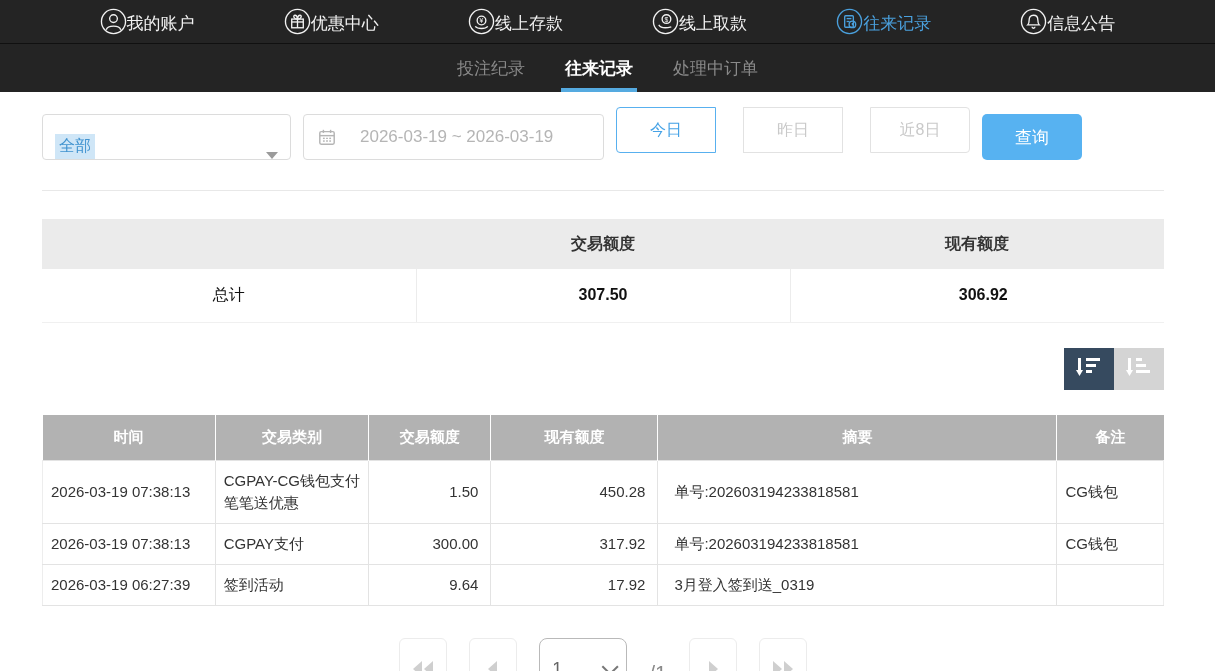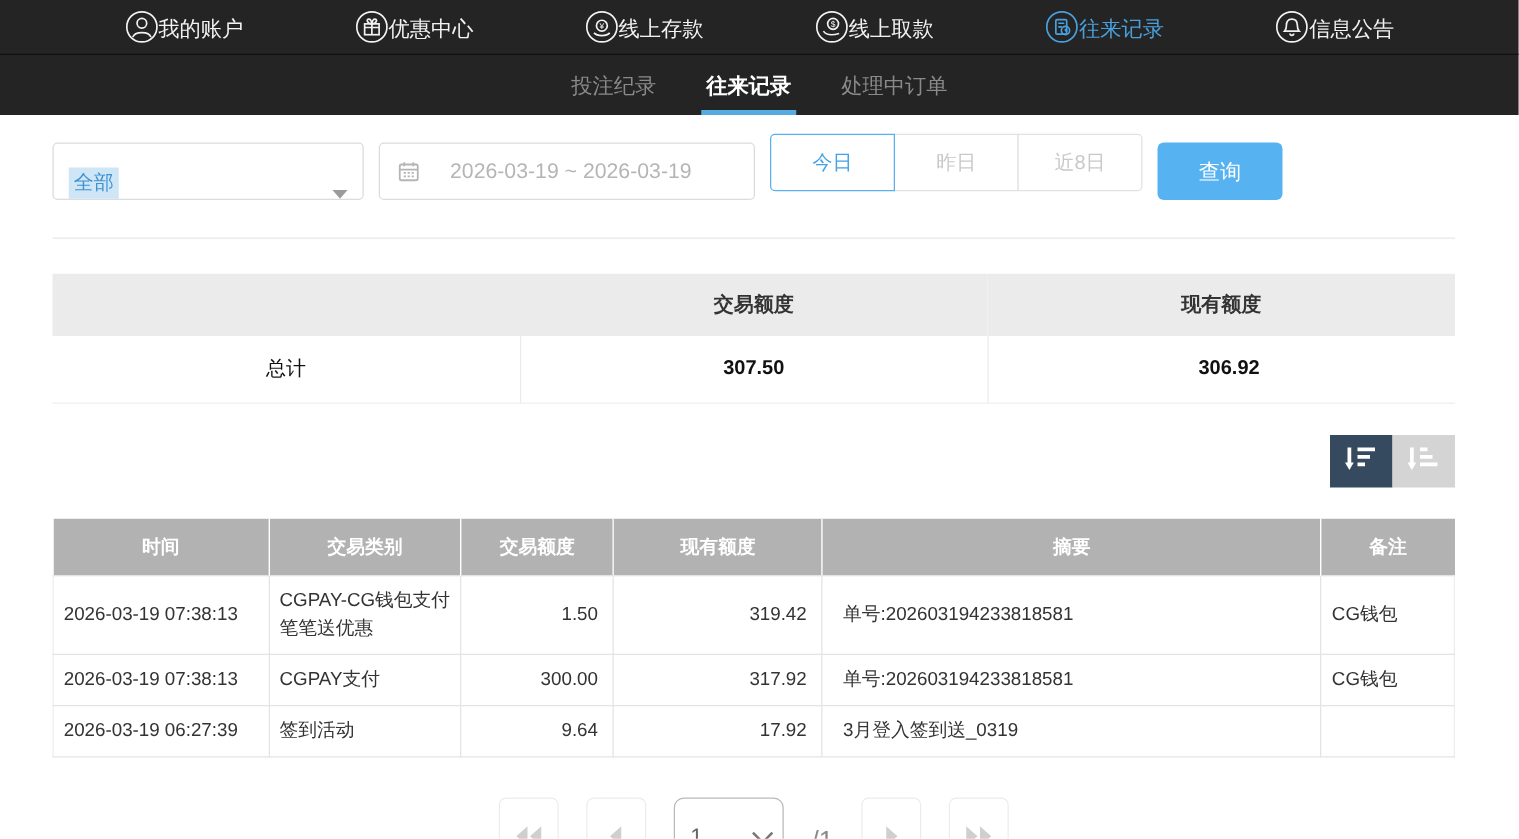--- a/index.html
+++ b/index.html
@@ -51,21 +51,21 @@
     width: 0; height: 0; border-left: 6px solid transparent;
     border-right: 6px solid transparent; border-top: 7px solid #9b9b9b;
   }
   .date-input {
     width: 301px; height: 46px; border: 1px solid #dcdcdc; border-radius: 4px;
     display: flex; align-items: center; gap: 24px; padding: 0 14px;
     color: #b5b5b5; font-size: 17px; background: #fff; cursor: pointer; white-space: nowrap;
   }
   .cal-icon { width: 18px; height: 18px; }
   .cal-icon svg { width: 100%; height: 100%; stroke: #b5b5b5; fill: none; stroke-width: 1.6; }
-  .quick-group { display: flex; height: 60px; }
+  .quick-group { display: flex; height: 60px; gap: 28px; }
   .quick-btn {
     width: 100px; height: 46px; background: #fff; border: 1px solid #e2e2e2;
     font-size: 16px; color: #c9c9c9; cursor: pointer; margin-left: -1px;
     font-family: inherit;
   }
   .quick-btn:first-child { border-radius: 4px 0 0 4px; margin-left: 0; }
   .quick-btn:last-child { border-radius: 0 4px 4px 0; }
   .quick-btn.active { border: 1px solid #58b0ef; color: #45a2e6; position: relative; z-index: 1; border-radius: 4px 0 0 4px; }
   .search-btn {
     width: 100px; height: 46px; background: #57b2f1; color: #fff; border: none;
@@ -308,21 +308,21 @@
         <th>现有额度</th>
         <th>摘要</th>
         <th>备注</th>
       </tr>
     </thead>
     <tbody>
       <tr>
         <td class="al">2026-03-19 07:38:13</td>
         <td class="al">CGPAY-CG钱包支付笔笔送优惠</td>
         <td class="ar">1.50</td>
-        <td class="ar">319.42</td>
+        <td class="ar">450.28</td>
         <td class="al summary-cell">单号:202603194233818581</td>
         <td class="al">CG钱包</td>
       </tr>
       <tr>
         <td class="al">2026-03-19 07:38:13</td>
         <td class="al">CGPAY支付</td>
         <td class="ar">300.00</td>
         <td class="ar">317.92</td>
         <td class="al summary-cell">单号:202603194233818581</td>
         <td class="al">CG钱包</td>

